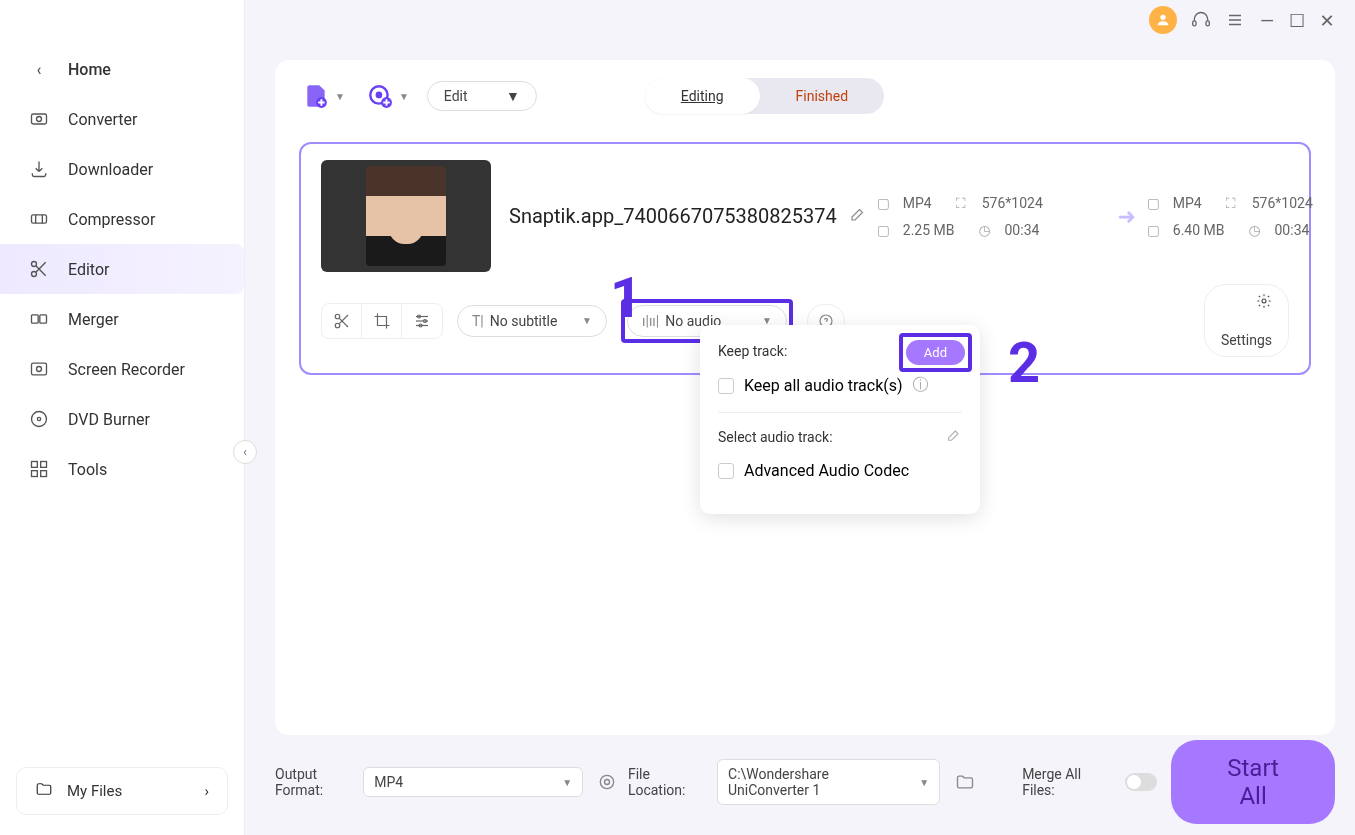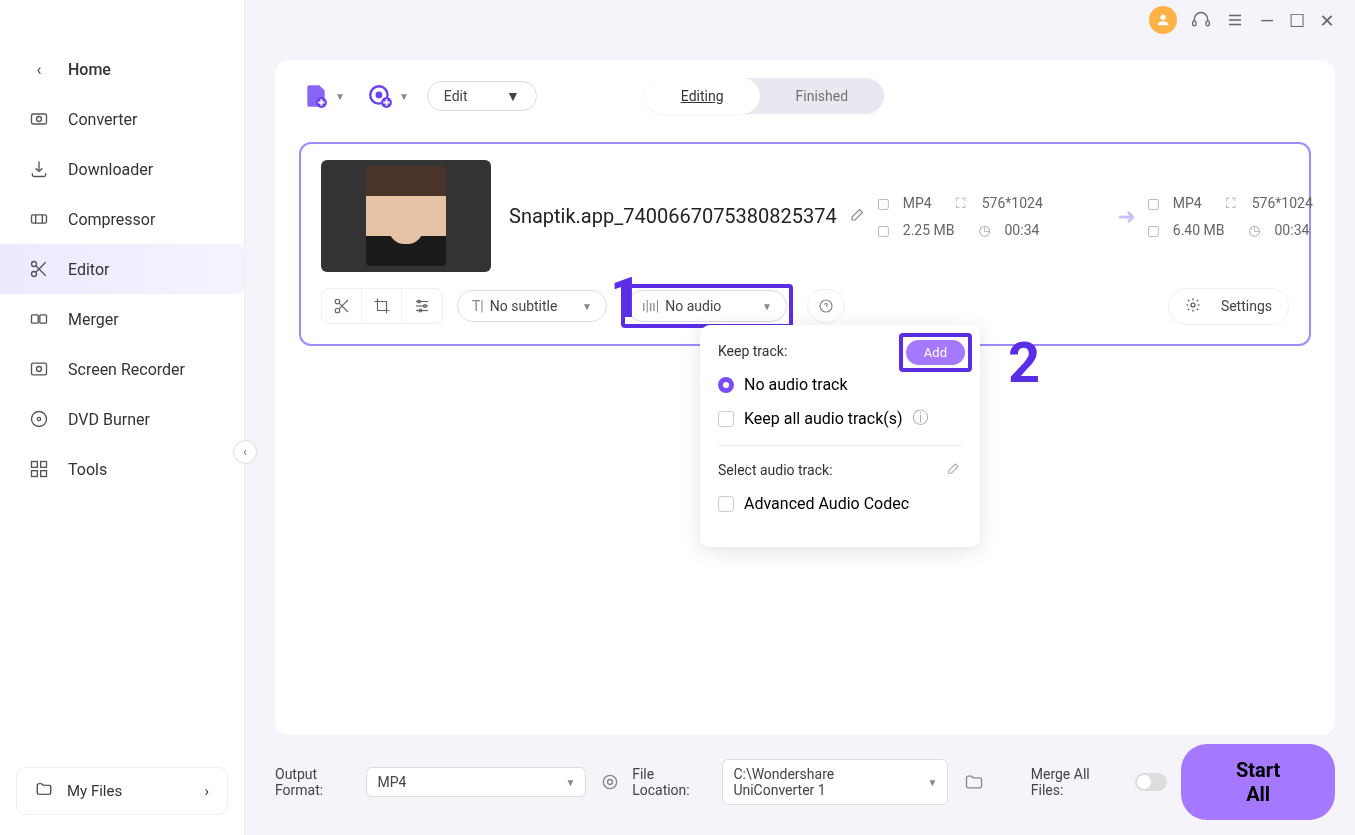--- a/index.html
+++ b/index.html
@@ -22,21 +22,21 @@
 
 
 .main { position: absolute; left: 275px; top: 60px; right: 20px; bottom: 100px; background: #fff; border-radius: 14px; padding: 18px 24px; }
 .toolbar { display: flex; align-items: center; gap: 18px; }
 .tool-icon { width: 34px; height: 34px; display: flex; align-items: center; justify-content: center; color: #6b3ff5; }
 .tool-icon svg { width: 26px; height: 26px; }
 .tool-dd { display: flex; align-items: center; gap: 2px; }
 .tool-dd .caret { font-size: 10px; color: #888; }
 .edit-select { border: 1px solid #ddd; border-radius: 20px; padding: 6px 16px; font-size: 14px; color: #444; background: #fff; min-width: 110px; display: flex; align-items: center; justify-content: space-between; gap: 30px; cursor: pointer; }
 .pill-tabs { margin-left: 90px; background: #e9e7f0; border-radius: 22px; display: flex; height: 36px; }
-.pill-tabs .tab { padding: 0 36px; display: flex; align-items: center; border-radius: 22px; font-size: 14px; color: #737373; cursor: pointer; }
+.pill-tabs .tab { padding: 0 36px; display: flex; align-items: center; border-radius: 22px; font-size: 14px; color: #c2410c; cursor: pointer; }
 .pill-tabs .tab.active { background: #fff; color: #333; box-shadow: 0 1px 2px rgba(0,0,0,0.05); text-decoration: underline; }
 
 
 .file-card { margin-top: 28px; border: 2px solid #a18cff; border-radius: 12px; padding: 16px 20px; display: flex; flex-direction: column; gap: 12px; }
 .file-row { display: flex; gap: 18px; }
 .thumb { width: 170px; height: 112px; background: #333; border-radius: 6px; display: flex; align-items: center; justify-content: center; overflow: hidden; flex-shrink: 0; }
 .thumb-face { width: 80px; height: 100px; background: linear-gradient(#4a3328 0 30%, #e6c2a6 30% 70%, #1a1a1a 70% 100%); border-radius: 4px; position: relative; }
 .thumb-face::after { content: ""; position: absolute; top: 38px; left: 50%; transform: translateX(-50%); width: 36px; height: 40px; background: #e6c2a6; border-radius: 50% 50% 45% 45%; }
 .file-info { flex: 1; display: flex; flex-direction: row; gap: 10px; }
 .file-title { display: flex; align-items: center; gap: 12px; font-size: 20px; color: #222; }
@@ -50,21 +50,21 @@
 .start-btn { border: 1px solid #c3b6ff; color: #6b3ff5; background: #fff; border-radius: 22px; padding: 10px 34px; font-size: 15px; cursor: pointer; margin-left: 20px; }
 
 .action-row { display: flex; align-items: center; gap: 14px; }
 .mini-btn { width: 40px; height: 34px; display: flex; align-items: center; justify-content: center; color: #666; border-right: 1px solid #eee; cursor: pointer; }
 .mini-btn:last-of-type { border-right: none; }
 .pill-select { border: 1px solid #ddd; border-radius: 22px; padding: 7px 14px; display: flex; align-items: center; gap: 8px; font-size: 14px; color: #444; cursor: pointer; min-width: 150px; justify-content: space-between; }
 .pill-select .ico { color: #888; }
 .pill-select .caret { font-size: 10px; color: #888; }
 .audio-select-wrap { border: 4px solid #5b2ee6; border-radius: 4px; padding: 2px; }
 .help-ico { width: 38px; height: 34px; border: 1px solid #eee; border-radius: 20px; display: flex; align-items: center; justify-content: center; color: #888; cursor: pointer; }
-.settings-btn { border: 1px solid #eee; border-radius: 22px; padding: 8px 16px; display: flex; align-items: center; gap: 20px; font-size: 14px; color: #444; cursor: pointer; margin-left: auto; }
+.settings-btn { border: 1px solid #eee; border-radius: 22px; padding: 8px 16px; display: flex; align-items: flex-end; gap: 20px; font-size: 14px; color: #444; cursor: pointer; margin-left: auto; flex-direction: column; }
 
 
 .anno { position: absolute; font-size: 56px; font-weight: 700; color: #5b2ee6; pointer-events: none; }
 
 
 .audio-panel { position: absolute; left: 700px; top: 325px; width: 280px; background: #fff; border-radius: 10px; box-shadow: 0 4px 20px rgba(0,0,0,0.12); padding: 18px; z-index: 50; }
 .audio-panel .row { display: flex; align-items: center; justify-content: space-between; margin-bottom: 16px; }
 .audio-panel .lbl { font-size: 14px; color: #333; }
 .add-btn-wrap { border: 4px solid #5b2ee6; border-radius: 4px; padding: 3px; }
 .add-btn-wrap-outer { position: absolute; right: 8px; top: 8px; }
@@ -77,21 +77,21 @@
 .select-row { display: flex; align-items: center; justify-content: space-between; margin-bottom: 14px; }
 
 
 .bottom-bar { position: absolute; left: 275px; right: 20px; bottom: 18px; height: 70px; display: flex; align-items: center; gap: 14px; }
 .bottom-bar .lbl { font-size: 14px; color: #444; }
 .bottom-bar .sel { border: 1px solid #ddd; background: #fff; border-radius: 6px; padding: 6px 10px; font-size: 14px; color: #444; display: flex; align-items: center; justify-content: space-between; gap: 10px; cursor: pointer; min-width: 220px; }
 .bottom-bar .sel .caret { font-size: 10px; color: #888; }
 .bottom-bar .ico-btn { width: 28px; height: 28px; display: flex; align-items: center; justify-content: center; color: #888; cursor: pointer; }
 .toggle { width: 34px; height: 18px; background: #ddd; border-radius: 10px; position: relative; cursor: pointer; }
 .toggle::after { content: ""; position: absolute; left: 2px; top: 2px; width: 14px; height: 14px; background: #fff; border-radius: 50%; }
-.start-all { margin-left: auto; background: #a678ff; color: #000000; border: none; border-radius: 26px; padding: 14px 42px; font-size: 20px; cursor: pointer; font-weight: bold; }
+.start-all { margin-left: auto; background: #a678ff; color: #4c1d95; border: none; border-radius: 26px; padding: 14px 42px; font-size: 24px; cursor: pointer; }
 .bottom-rows { display: flex; flex-direction: row; gap: 10px; }
 .bottom-r { display: flex; align-items: center; gap: 12px; }
 </style>
 </head>
 <body>
 
 <div class="titlebar">
   <div class="avatar">
     <svg width="16" height="16" viewBox="0 0 24 24" fill="white">
         <circle cx="12" cy="8" r="4"></circle>
@@ -379,24 +379,20 @@
 
 <div class="audio-panel">
   <div class="row">
     <span class="lbl">Keep track:</span>
   </div>
   <div class="add-btn-wrap-outer">
     <div class="add-btn-wrap">
       <button class="add-btn"><span>Add</span></button>
     </div>
   </div>
-  <div class="radio-row">
-    <div class="radio"></div>
-    <span>No audio track</span>
-  </div>
   <div class="check-row">
     <div class="check"></div>
     <span>Keep all audio track(s)</span>
     <span style="color:#aaa;">ⓘ</span>
   </div>
   <div class="divider"></div>
   <div class="select-row">
     <span class="lbl">Select audio track:</span>
     <span style="color:#aaa;"><svg width="16" height="16" viewBox="0 0 24 24" fill="none" stroke="currentColor" stroke-width="1.6">
           <path d="M4 20h4l10-10-4-4L4 16v4z"></path>

